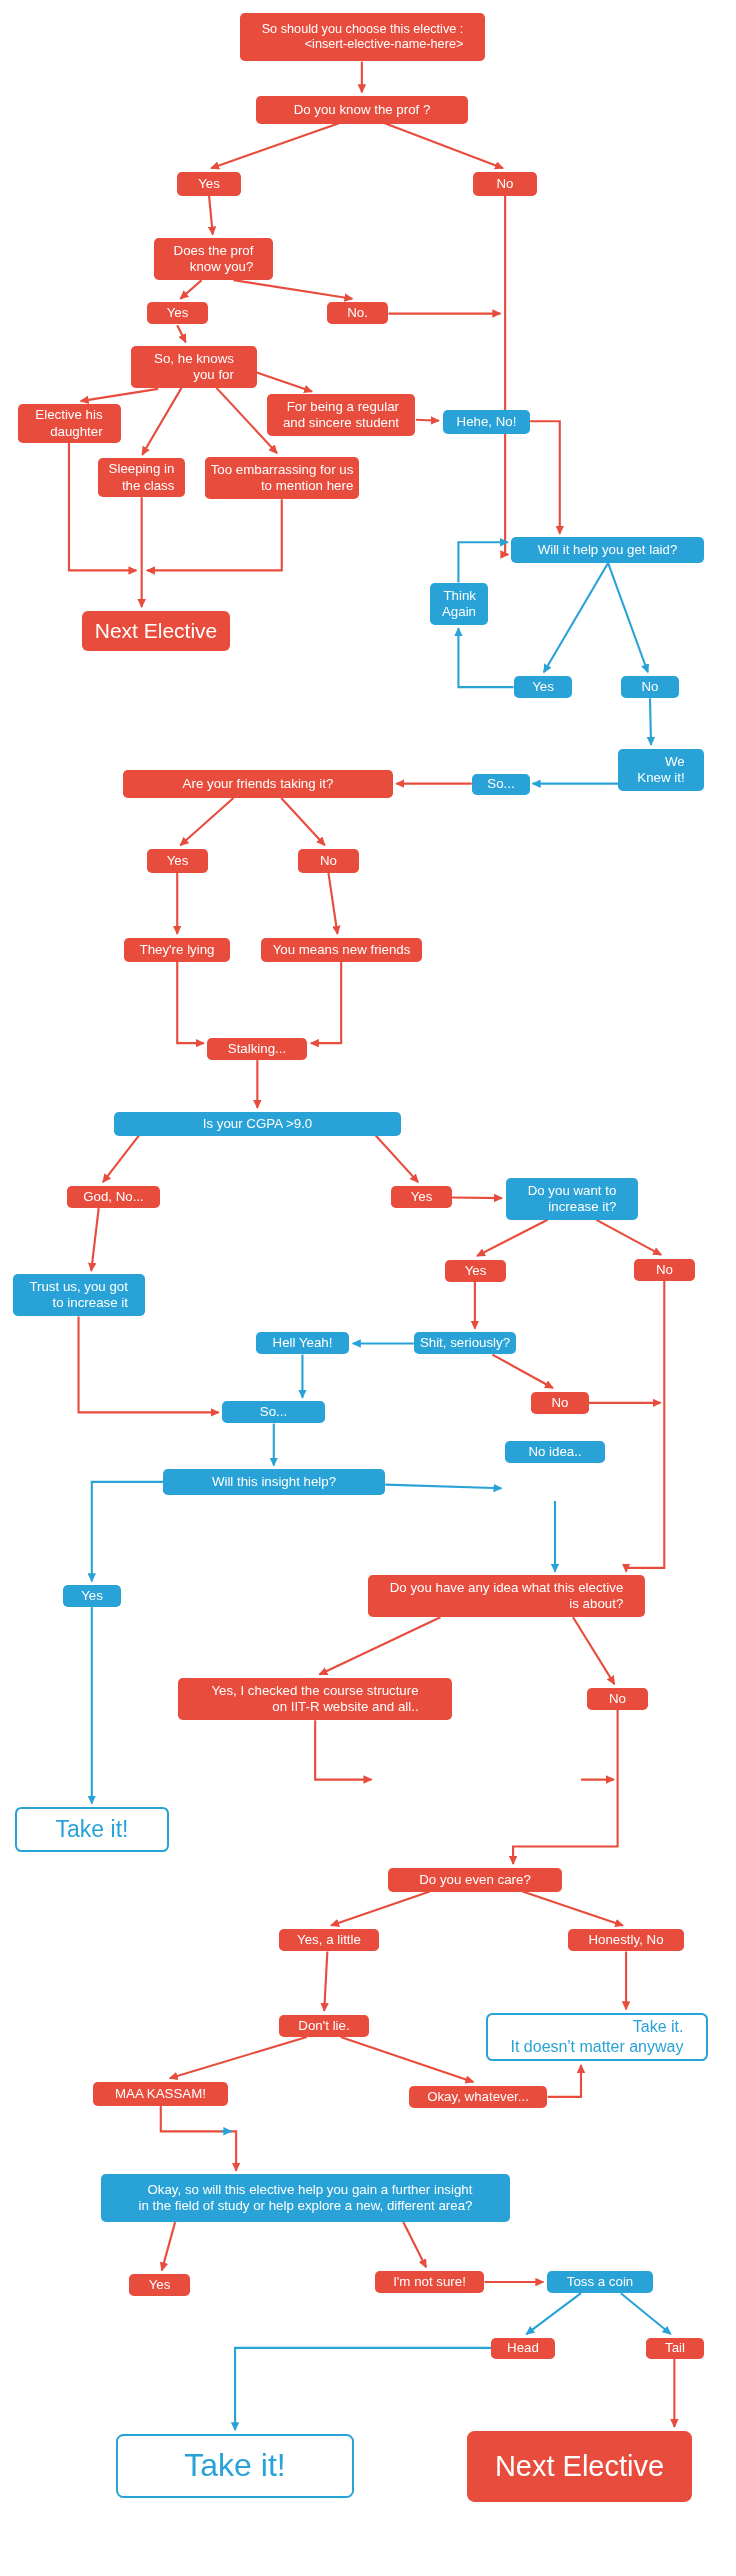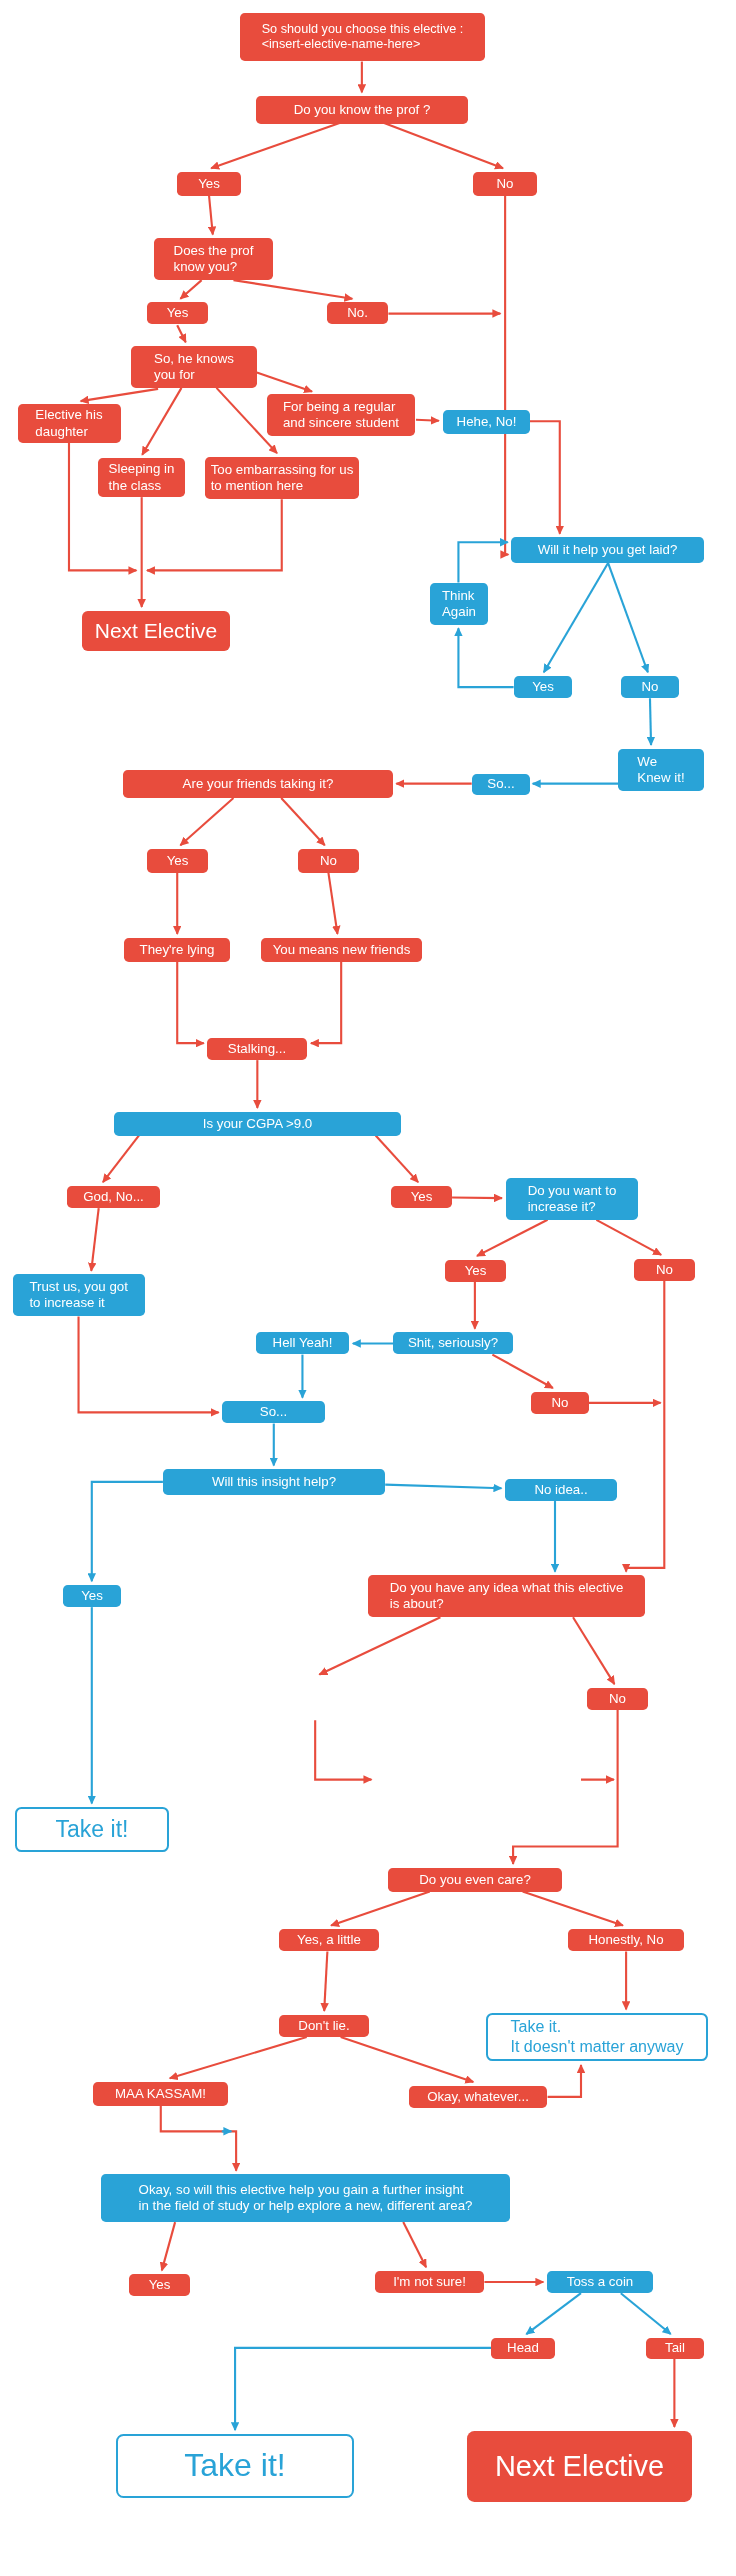--- a/index.html
+++ b/index.html
@@ -4,21 +4,21 @@
 <style>
   :root{ --red:#e84c3d; --blue:#29a3d7; }
   html,body{margin:0;padding:0;background:#fff;}
   #canvas{position:relative;width:737px;height:2576px;background:#fff;overflow:hidden;
           font-family:"Liberation Sans",sans-serif;}
   #wires{position:absolute;left:0;top:0;z-index:1;}
   polyline{fill:none;stroke-width:4;}
   .lr{stroke:var(--red);}
   .lb{stroke:var(--blue);}
   .node{position:absolute;z-index:2;display:flex;align-items:center;justify-content:center;
-        text-align:left;white-space:pre-line;color:#fff;font-size:13.3px;line-height:1.22;
+        text-align:right;white-space:pre-line;color:#fff;font-size:13.3px;line-height:1.22;
         border-radius:4.8px;box-sizing:border-box;padding:2.1px 5.3px;}
   .red{background:var(--red);}
   .blue{background:var(--blue);}
   .white{background:#fff;border:2.7px solid var(--blue);color:var(--blue);border-radius:6.4px;}
   .t24{font-size:12.7px;}
   .fs40{font-size:21px;border-radius:5.8px;}
   .fs44{font-size:23px;}
   .fs30{font-size:16px;}
   .fs60{font-size:32px;border-radius:7.4px;}
   .fs54{font-size:29px;border-radius:7.4px;}
@@ -148,28 +148,30 @@
   <div class="node blue" style="left:114px;top:1112px;width:287px;height:24px">Is your CGPA &gt;9.0</div>
   <div class="node red" style="left:67px;top:1186px;width:93px;height:22px">God, No...</div>
   <div class="node red" style="left:391px;top:1186px;width:61px;height:22px">Yes</div>
   <div class="node blue" style="left:506px;top:1178px;width:132px;height:42px">Do you want to
 increase it?</div>
   <div class="node blue" style="left:12.7px;top:1274px;width:132px;height:42px">Trust us, you got
 to increase it</div>
   <div class="node red" style="left:445px;top:1260px;width:61px;height:22px">Yes</div>
   <div class="node red" style="left:634px;top:1259px;width:61px;height:22px">No</div>
   <div class="node blue" style="left:256px;top:1332px;width:93px;height:22px">Hell Yeah!</div>
-  <div class="node blue" style="left:393px;top:1332px;width:120px;height:22px">Shit, seriously?</div>
+  <div class="node blue" style="left:414px;top:1332px;width:102px;height:22px">Shit, seriously?</div>
   <div class="node red" style="left:531px;top:1392px;width:58px;height:22px">No</div>
   <div class="node blue" style="left:222px;top:1401px;width:103px;height:22px">So...</div>
   <div class="node blue" style="left:163px;top:1469px;width:222px;height:25.5px">Will this insight help?</div>
-  <div class="node blue" style="left:505px;top:1479px;width:112px;height:22px">No idea..</div>
+  <div class="node blue" style="left:505px;top:1441px;width:100px;height:22px">No idea..</div>
   <div class="node blue" style="left:63px;top:1585px;width:58px;height:22px">Yes</div>
   <div class="node red" style="left:368px;top:1575px;width:277px;height:42px">Do you have any idea what this elective
 is about?</div>
+  <div class="node red" style="left:178px;top:1678px;width:274px;height:42px">Yes, I checked the course structure
+on IIT-R website and all..</div>
   <div class="node red" style="left:587px;top:1688px;width:61px;height:22px">No</div>
   <div class="node white fs44" style="left:15px;top:1807px;width:154px;height:45px">Take it!</div>
   <div class="node red" style="left:388px;top:1868px;width:174px;height:24px">Do you even care?</div>
   <div class="node red" style="left:279px;top:1929px;width:100px;height:22px">Yes, a little</div>
   <div class="node red" style="left:568px;top:1929px;width:116px;height:22px">Honestly, No</div>
   <div class="node red" style="left:279px;top:2015px;width:90px;height:22px">Don't lie.</div>
   <div class="node white fs30" style="left:486px;top:2013px;width:222px;height:48px">Take it.
 It doesn't matter anyway</div>
   <div class="node red" style="left:93px;top:2082px;width:135px;height:24px">MAA KASSAM!</div>
   <div class="node red" style="left:409px;top:2086px;width:138px;height:22px">Okay, whatever...</div>

